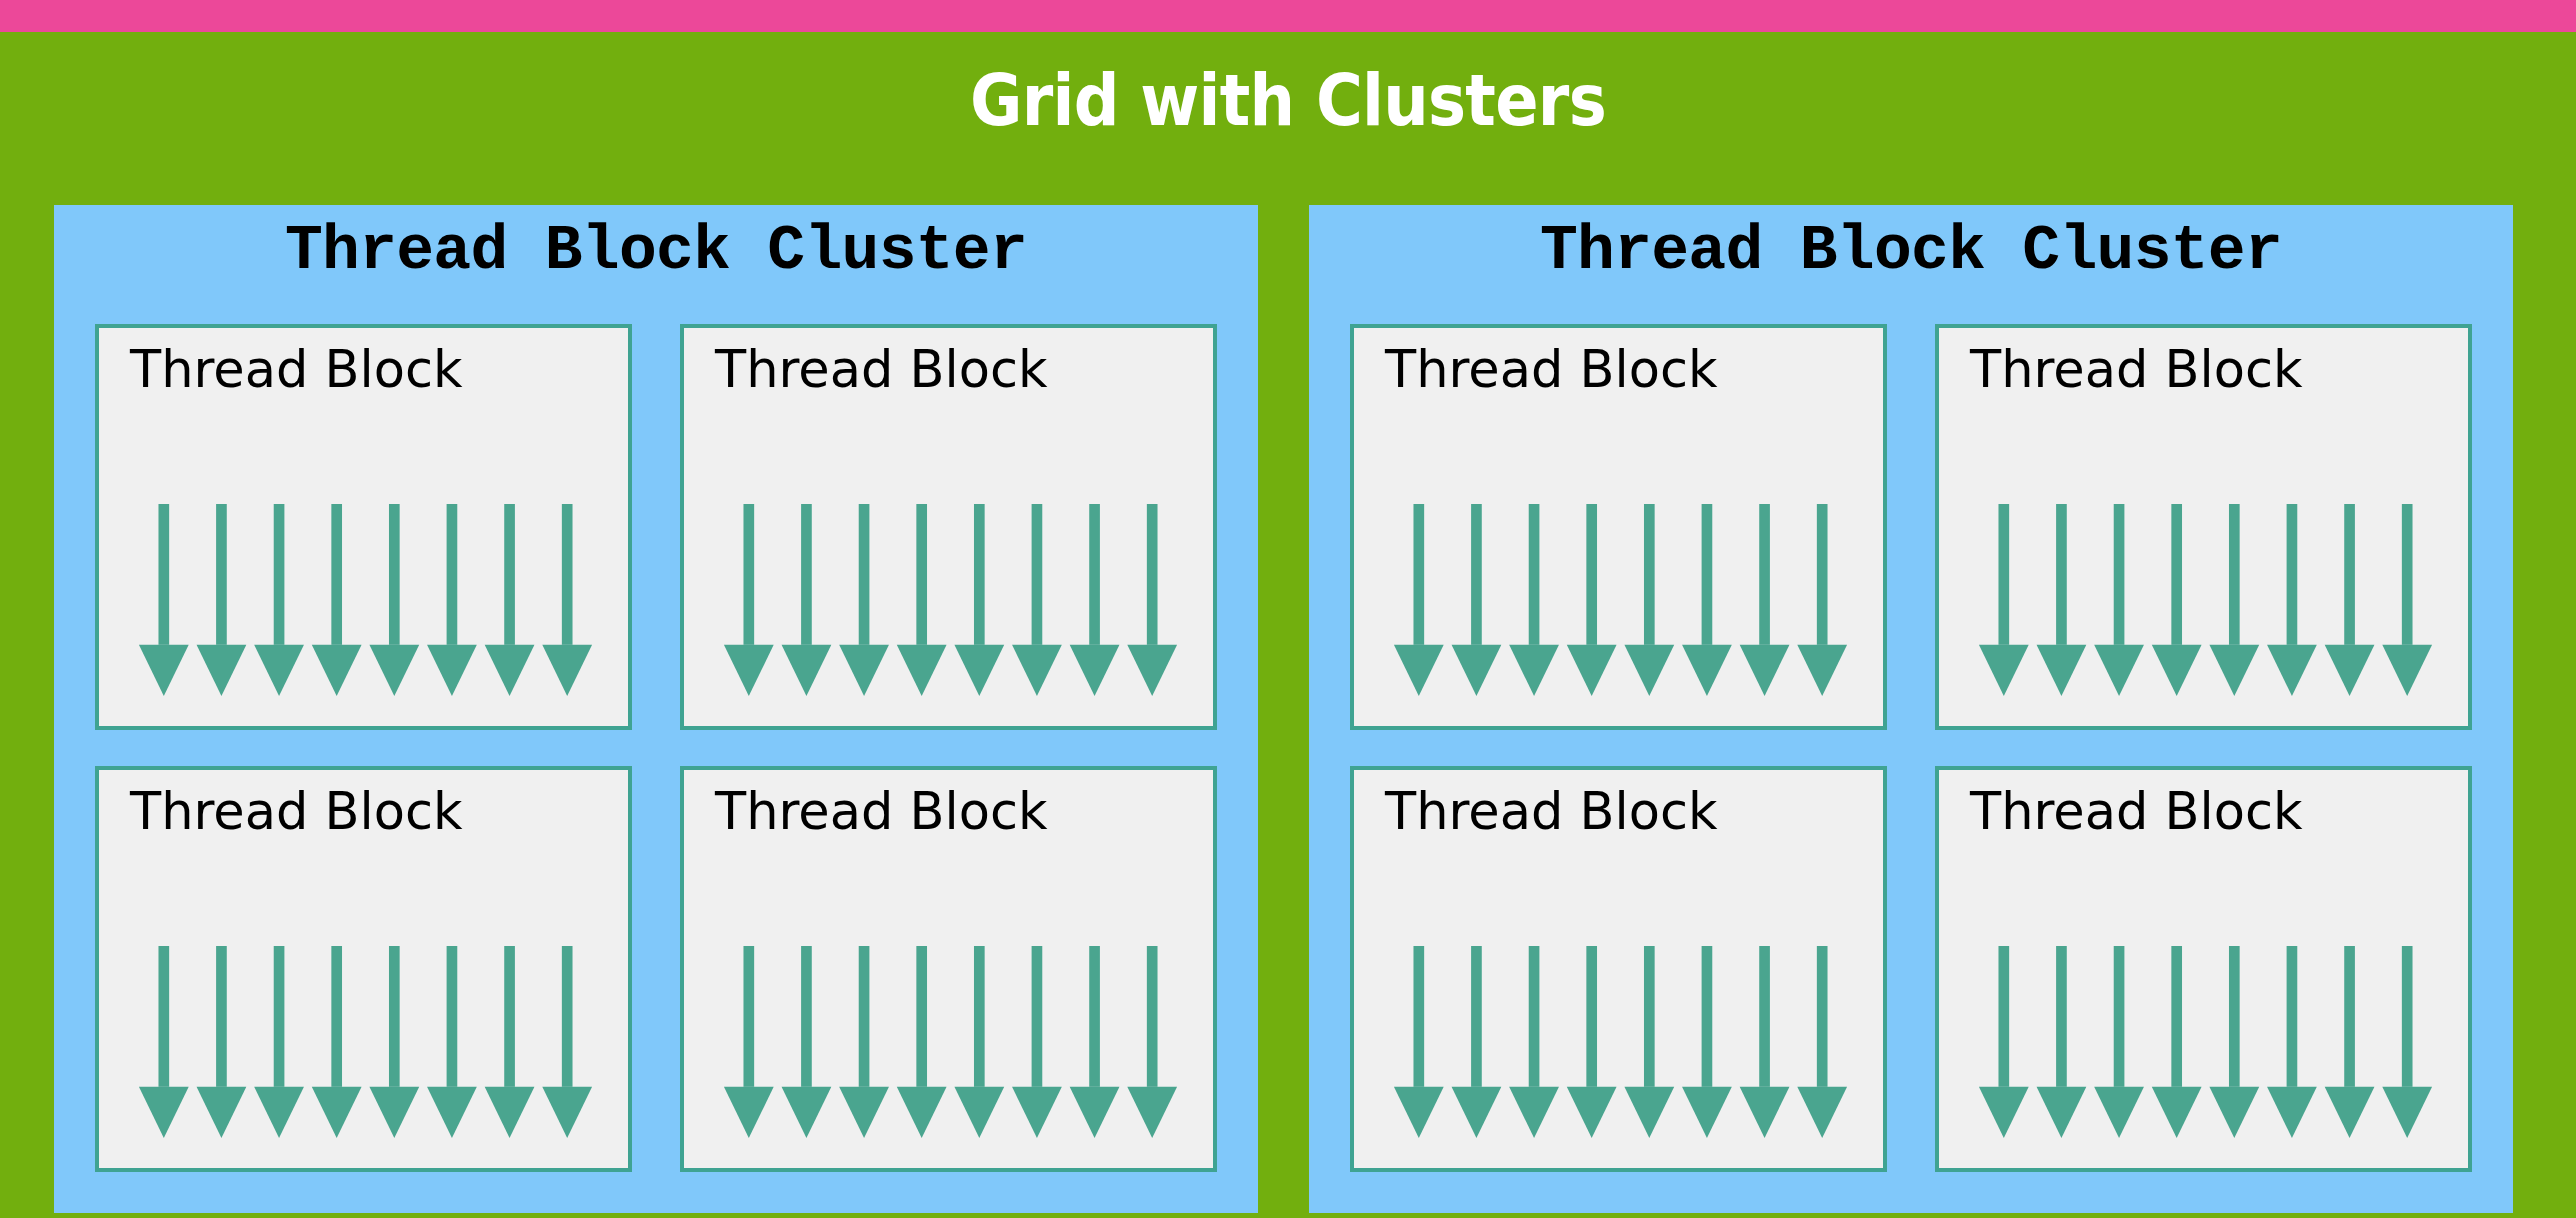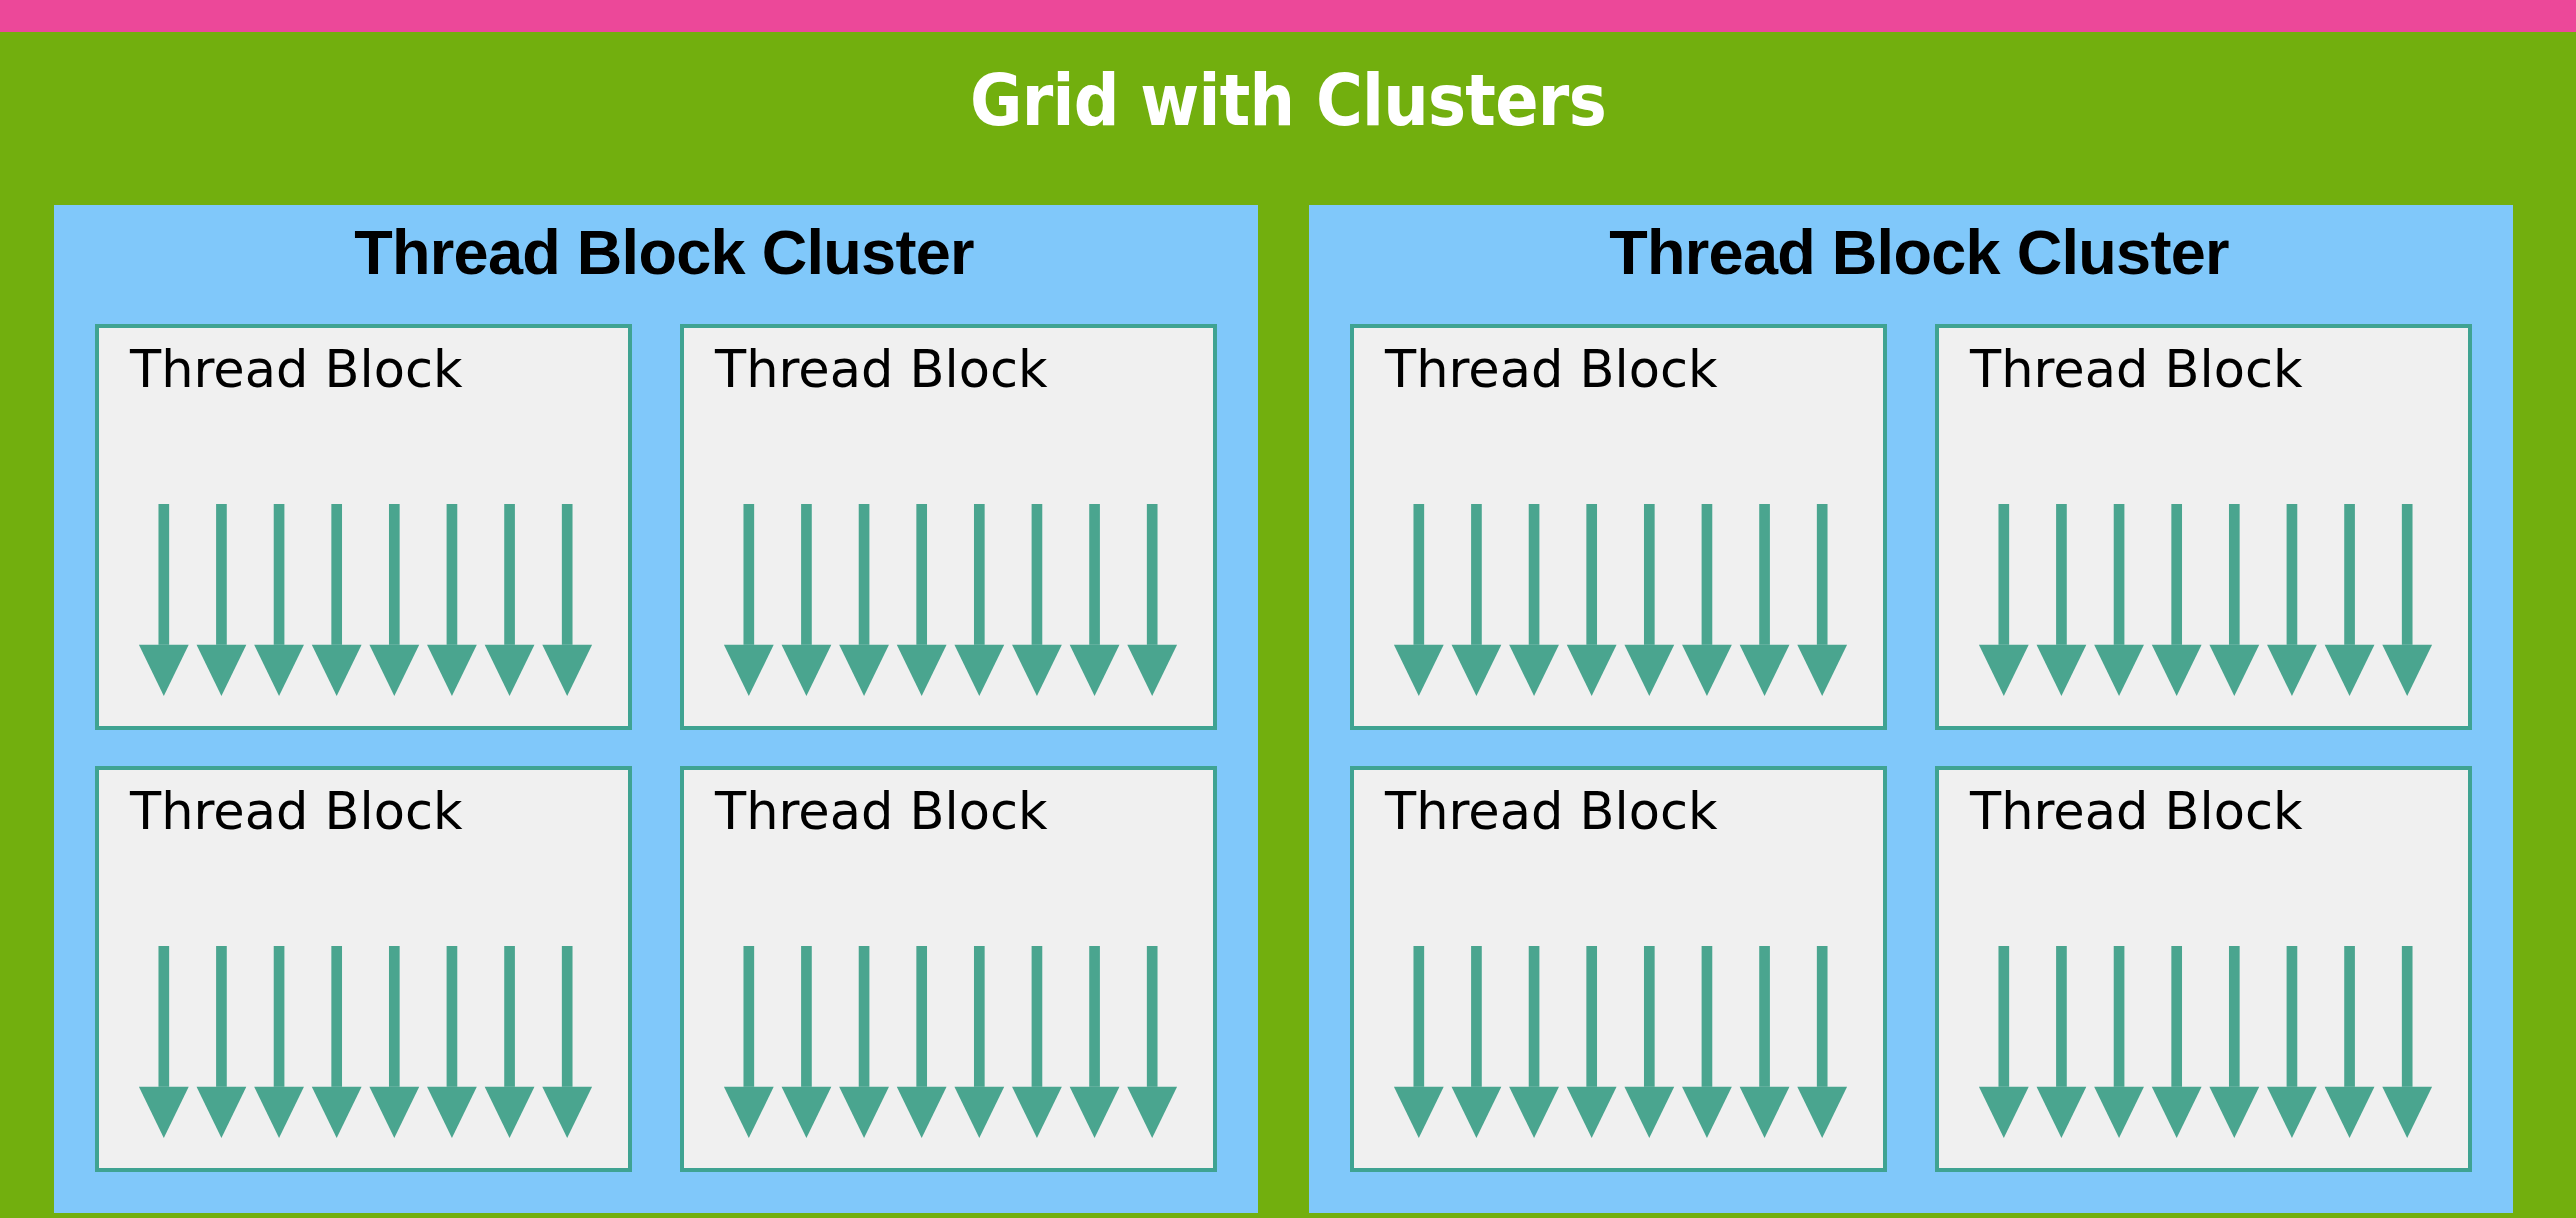--- a/index.html
+++ b/index.html
@@ -60,25 +60,24 @@
     position: absolute;
     left: 0;
     top: 10px;
     width: 100%;
     height: 74px;
     line-height: 74px;
     text-align: center;
     color: #000000;
     font-size: 63px;
     font-weight: bold;
-    font-family: Liberation Sans, sans-serif;
+    font-family: Liberation Mono, monospace;
     font-stretch: condensed;
     letter-spacing: -0.7px;
     white-space: nowrap;
-    margin-left: 8px;
   }
 
   
   .blocks-grid {
     position: absolute;
     left: 41px;
     top: 119px;
     width: 1121px;
     height: 847px;
     display: grid;

